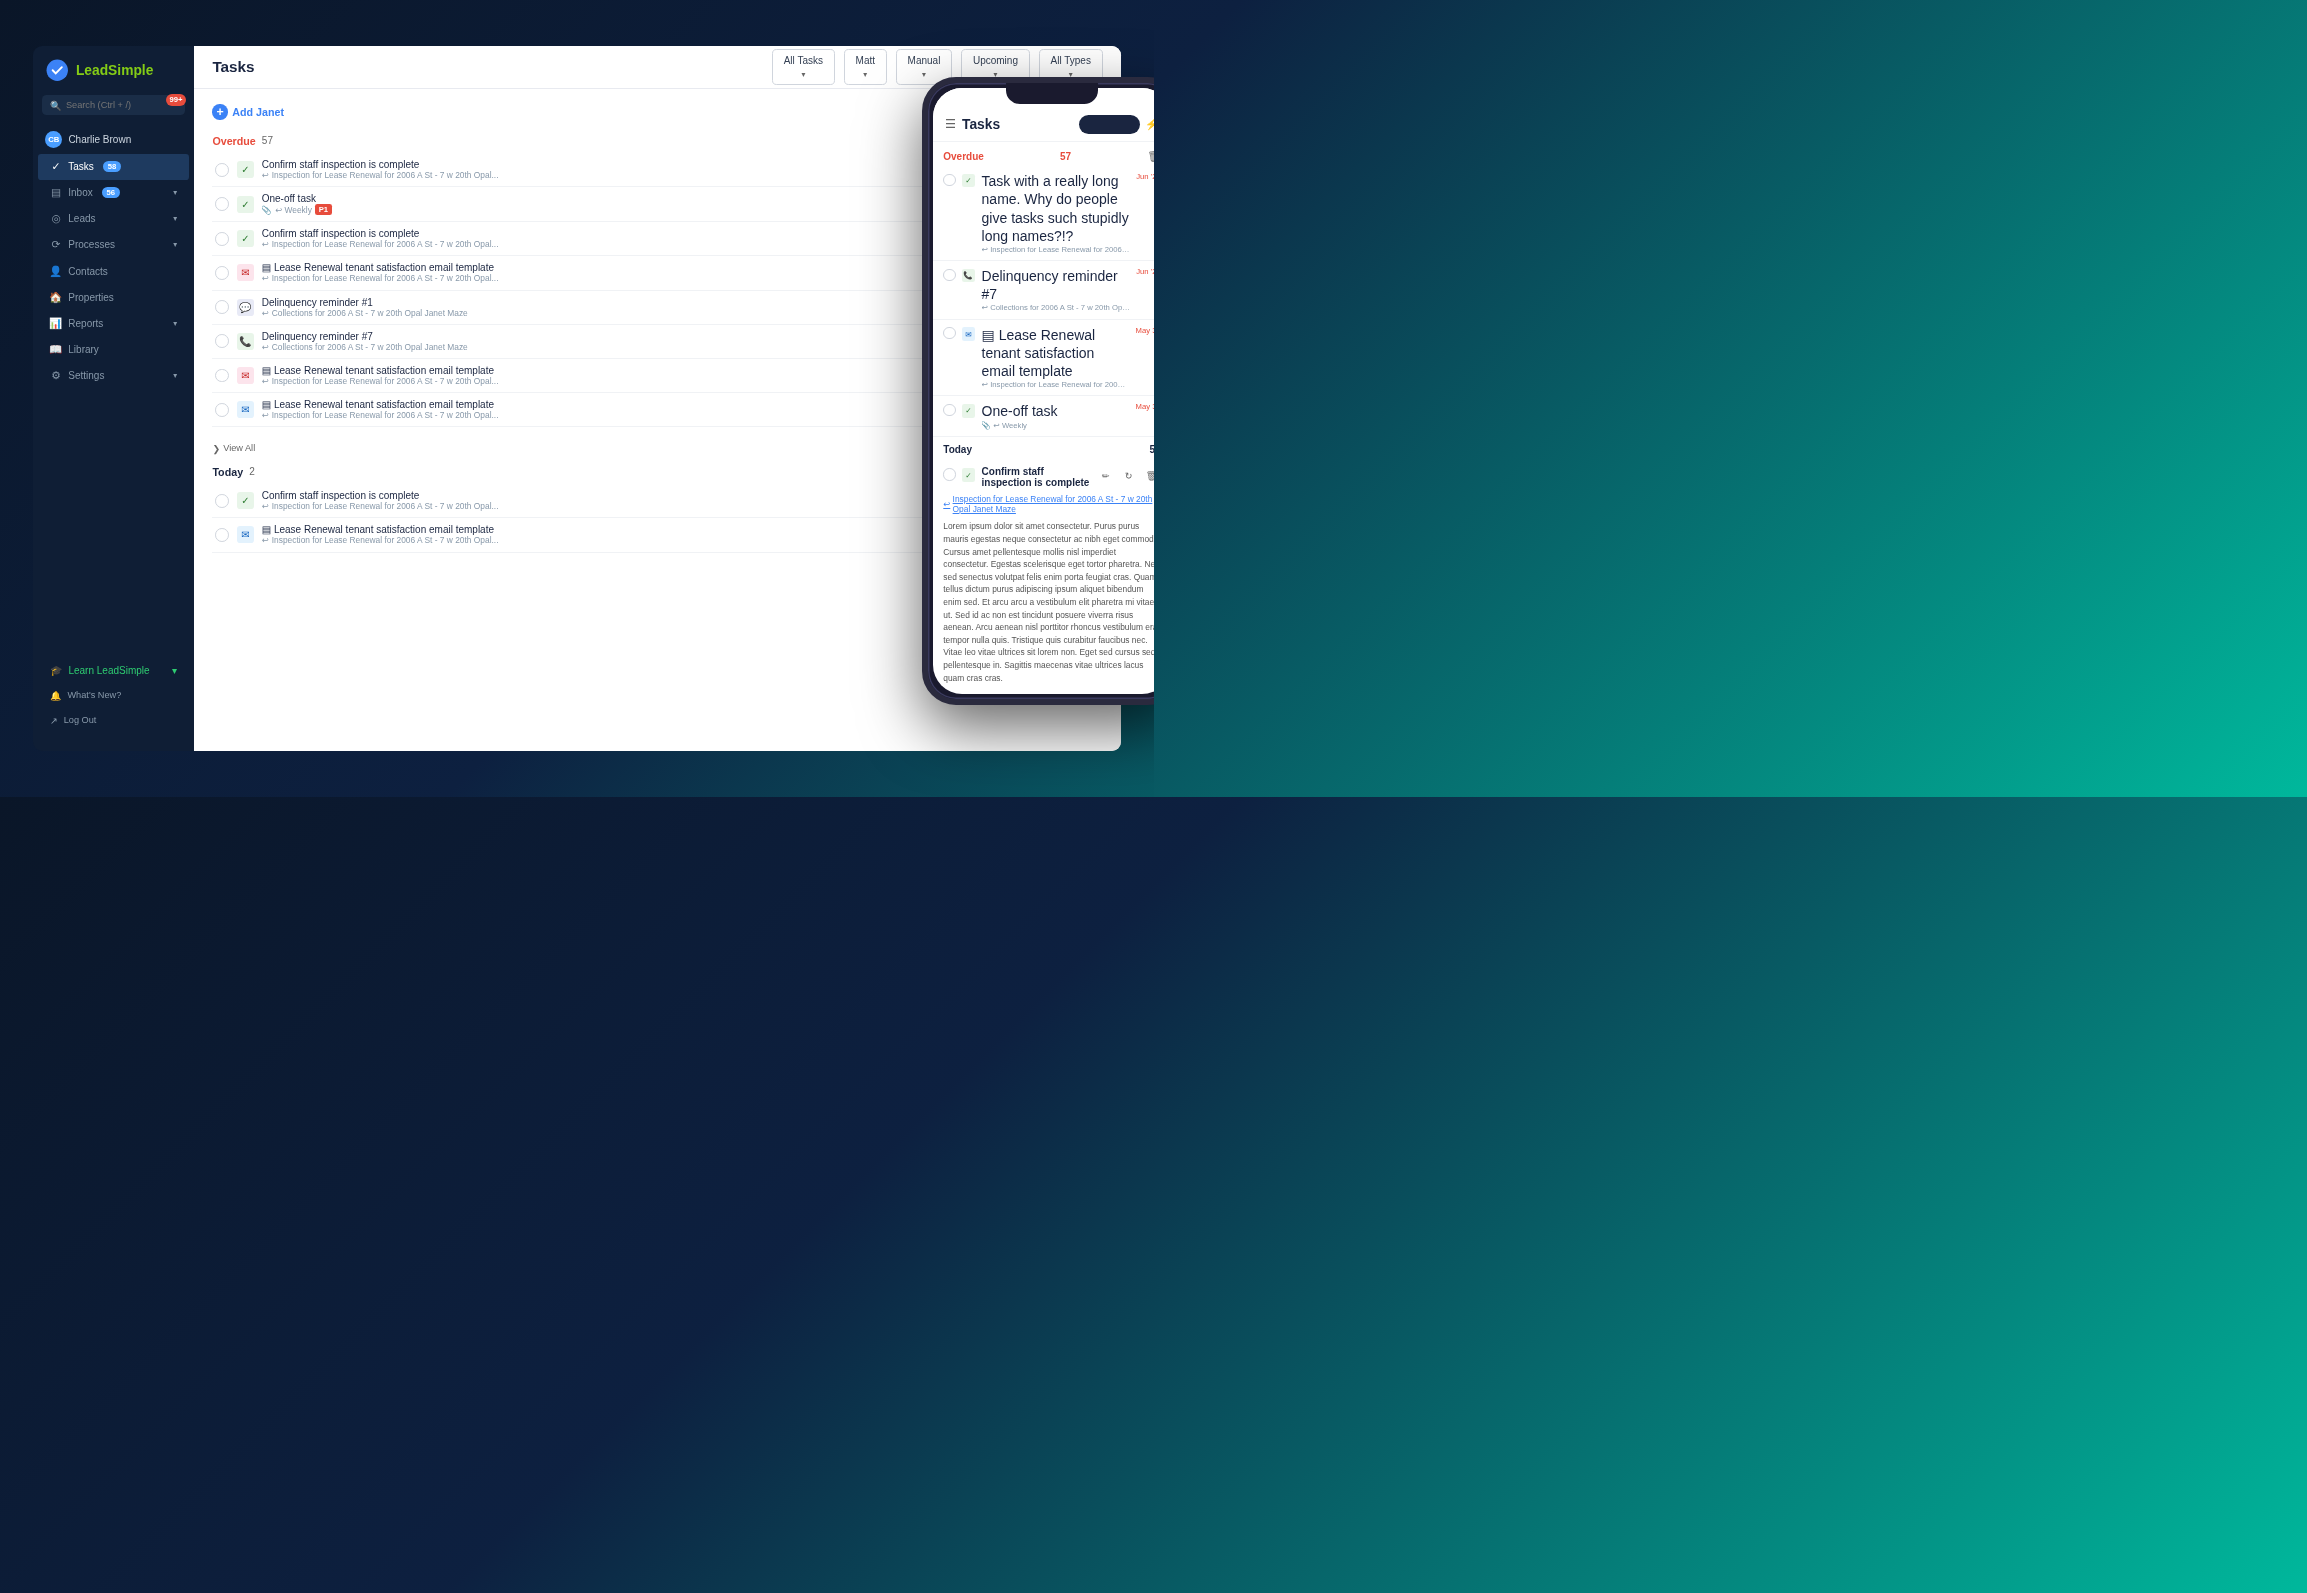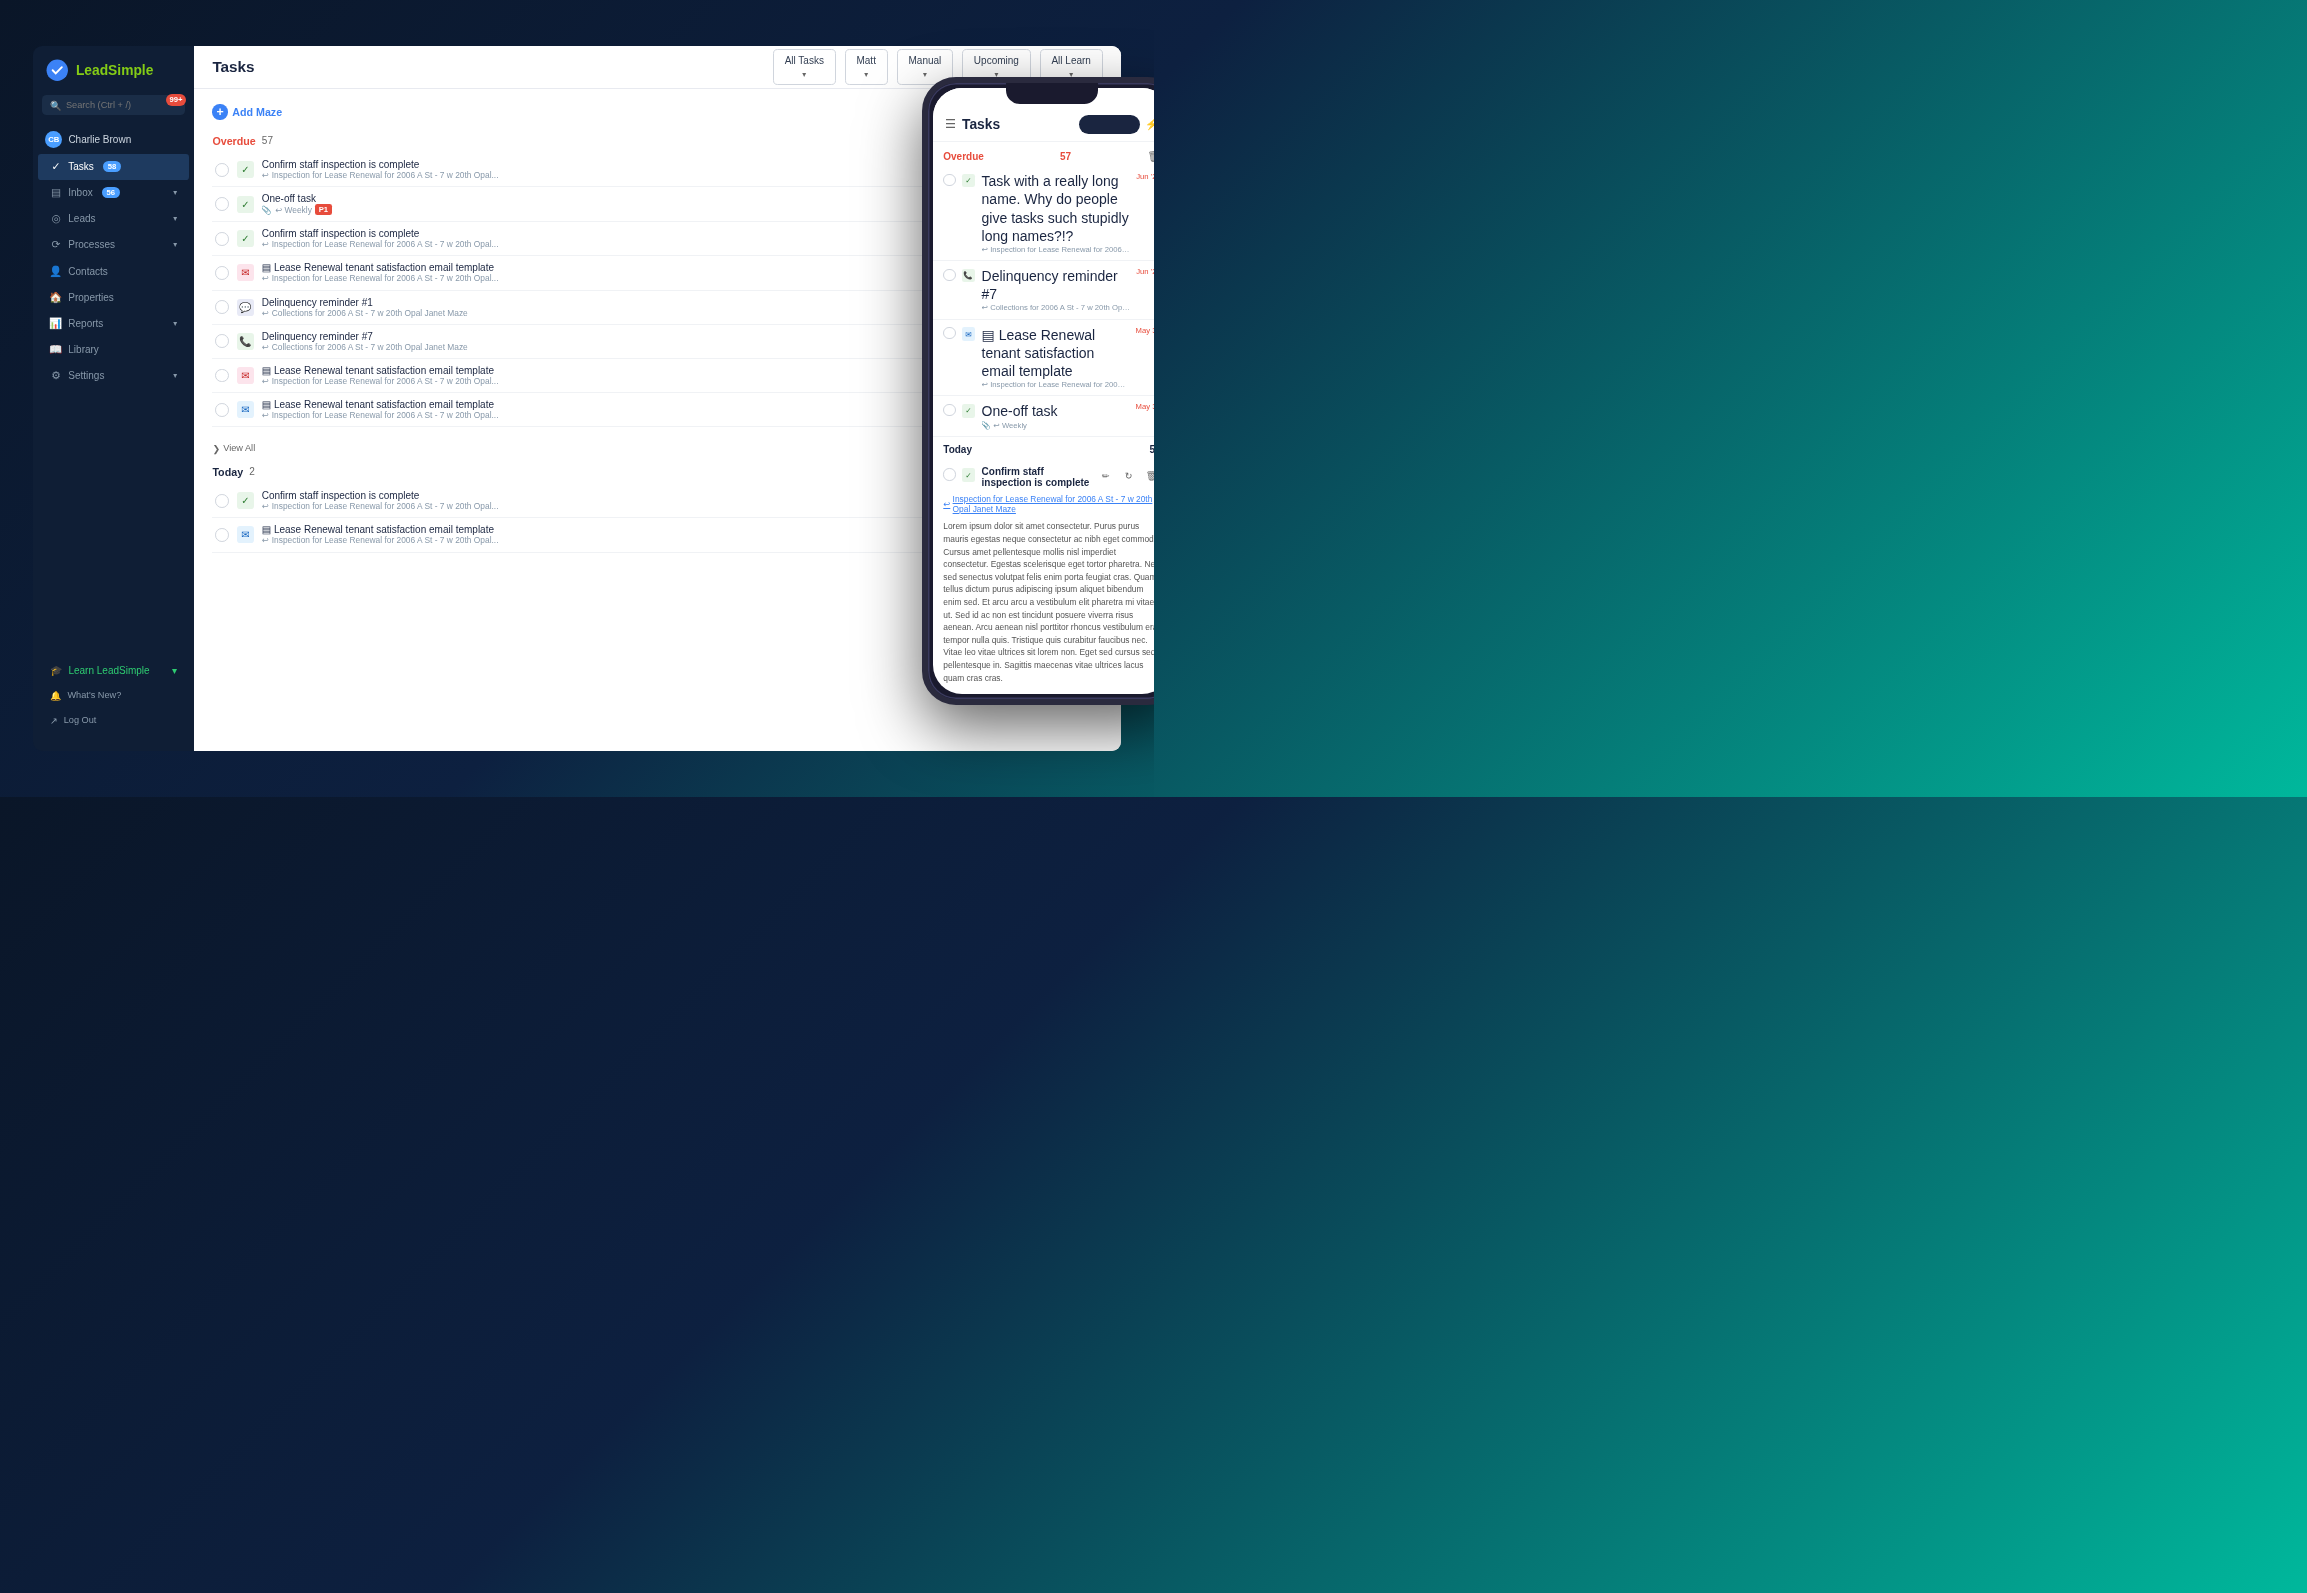--- a/index.html
+++ b/index.html
@@ -592,29 +592,29 @@
       </button>
       <button class="filter-btn">
         <span>Manual</span>
         <span class="chevron">▾</span>
       </button>
       <button class="filter-btn">
         <span>Upcoming</span>
         <span class="chevron">▾</span>
       </button>
       <button class="filter-btn">
-        <span>All Learn</span>
+        <span>All Types</span>
         <span class="chevron">▾</span>
       </button>
     </div>
 
     <div class="main-body">
       <div class="add-task-btn">
         <div class="add-task-icon">+</div>
-        <span>Add Maze</span>
+        <span>Add Janet</span>
       </div>
 
       <div class="section-header">
         <span class="section-title overdue">Overdue</span>
         <span class="section-count">57</span>
       </div>
 
       <div class="task-list">
         <div class="task-row">
           <div class="task-checkbox"></div>

